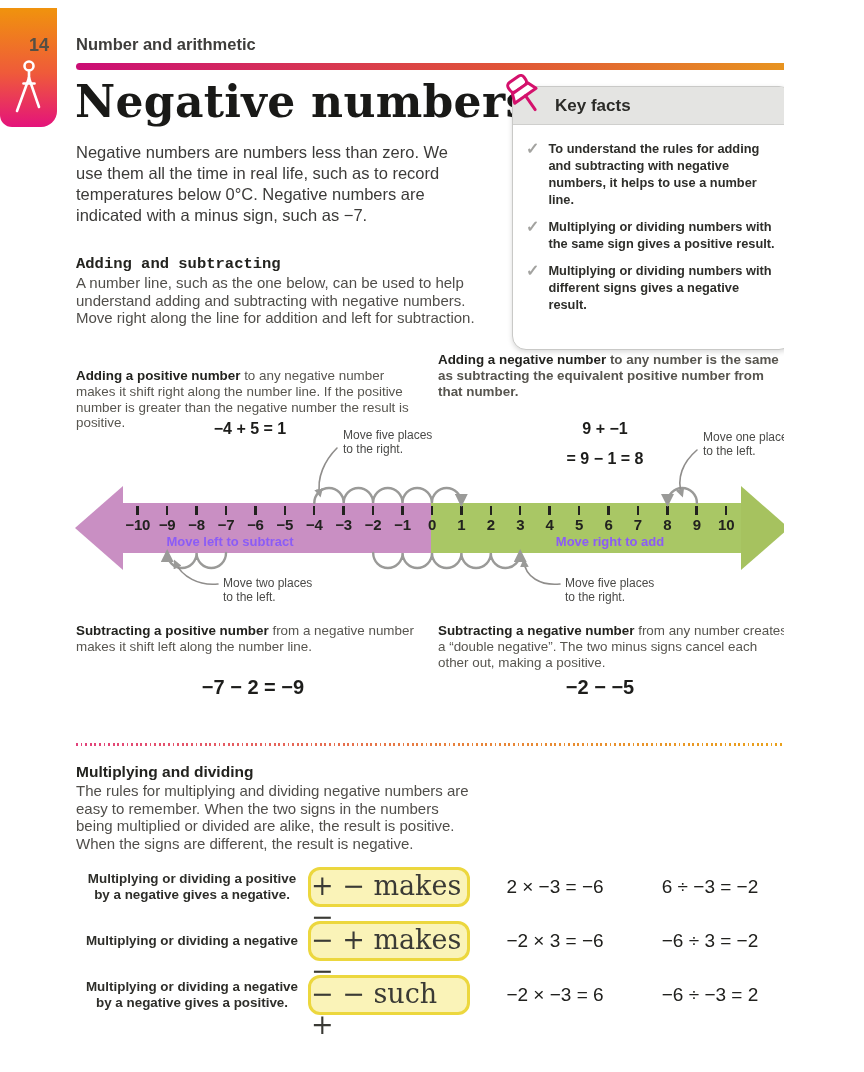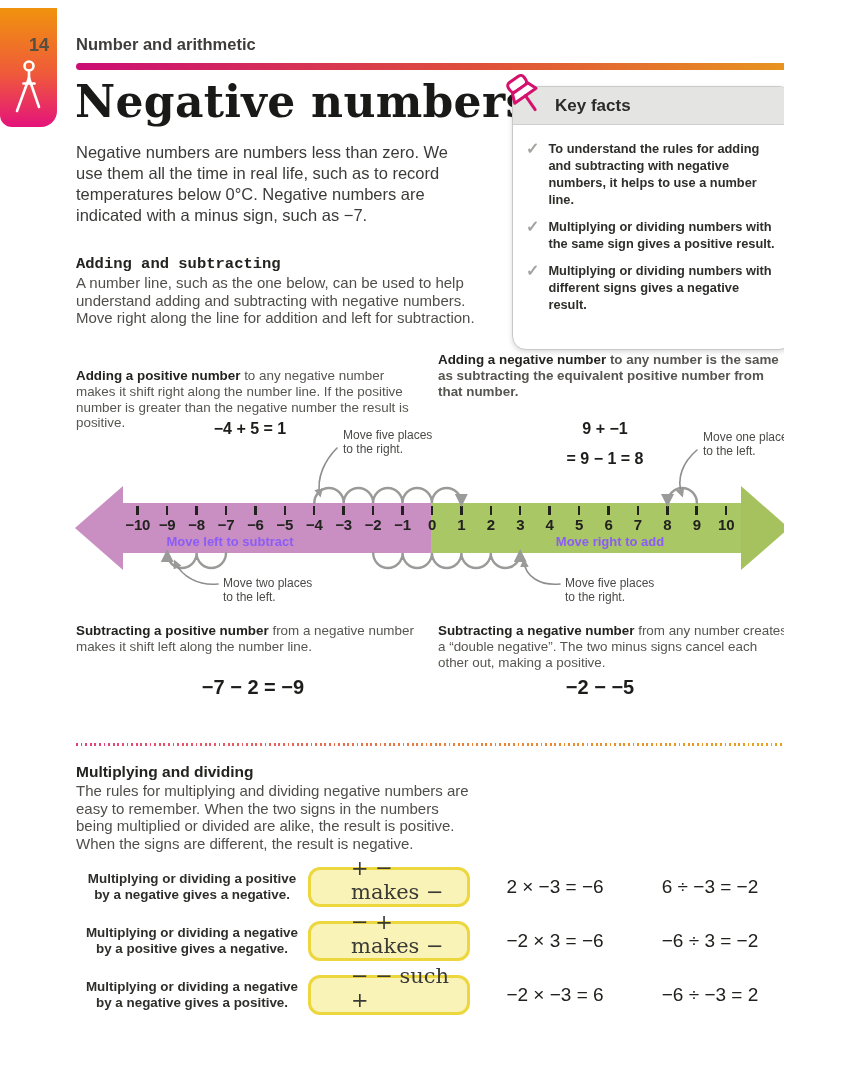--- a/index.html
+++ b/index.html
@@ -73,22 +73,22 @@
              -webkit-mask-image:repeating-linear-gradient(90deg,#000 0 1.8px,transparent 1.8px 4.6px);
              mask-image:repeating-linear-gradient(90deg,#000 0 1.8px,transparent 1.8px 4.6px); }
 
   .mult-head { position:absolute; left:76px; top:755px; }
   .mult-body { position:absolute; left:76px; top:774px; width:400px; font-size:15px; line-height:17.6px; color:#504e4a; }
 
   .mrows { position:absolute; left:76px; top:852px; width:716px; }
   .mrow { display:flex; align-items:center; height:54px; }
   .mrule { width:232px; text-align:center; font-size:13.4px; font-weight:bold; line-height:16px; color:#2e2e2a; }
   .mbox { width:162px; height:40px; background:#faf3b8; border:3px solid #ecd73e; border-radius:12px;
-          display:flex; align-items:flex-end; justify-content:center;
-          font-family:"DejaVu Serif", serif; font-size:21px; color:#3a3a35;padding-left:40px; }
+          display:flex; align-items:flex-start; justify-content:center;
+          font-family:"DejaVu Serif", serif; font-size:27px; color:#3a3a35; }
   .meq { font-size:19px; color:#21211e; text-align:center; white-space:nowrap; }
   .meq1 { margin-left:5px; width:160px; }
   .meq2 { width:150px; }
 </style>
 </head>
 <body>
 
 <div class="page">
 
   <div class="badge">
@@ -306,21 +306,20 @@
       </div>
       <div class="mbox">
           <span>+ − makes −</span>
         </div>
       <div class="meq meq1">2 × −3 = −6</div>
       <div class="meq meq2">6 ÷ −3 = −2</div>
     </div>
       <div class="mrow">
       <div class="mrule">
         <div>Multiplying or dividing a negative</div>
-        <div>by a positive gives a negative.</div>
       </div>
       <div class="mbox">
           <span>− + makes −</span>
         </div>
       <div class="meq meq1">−2 × 3 = −6</div>
       <div class="meq meq2">−6 ÷ 3 = −2</div>
     </div>
       <div class="mrow">
       <div class="mrule">
         <div>Multiplying or dividing a negative</div>

